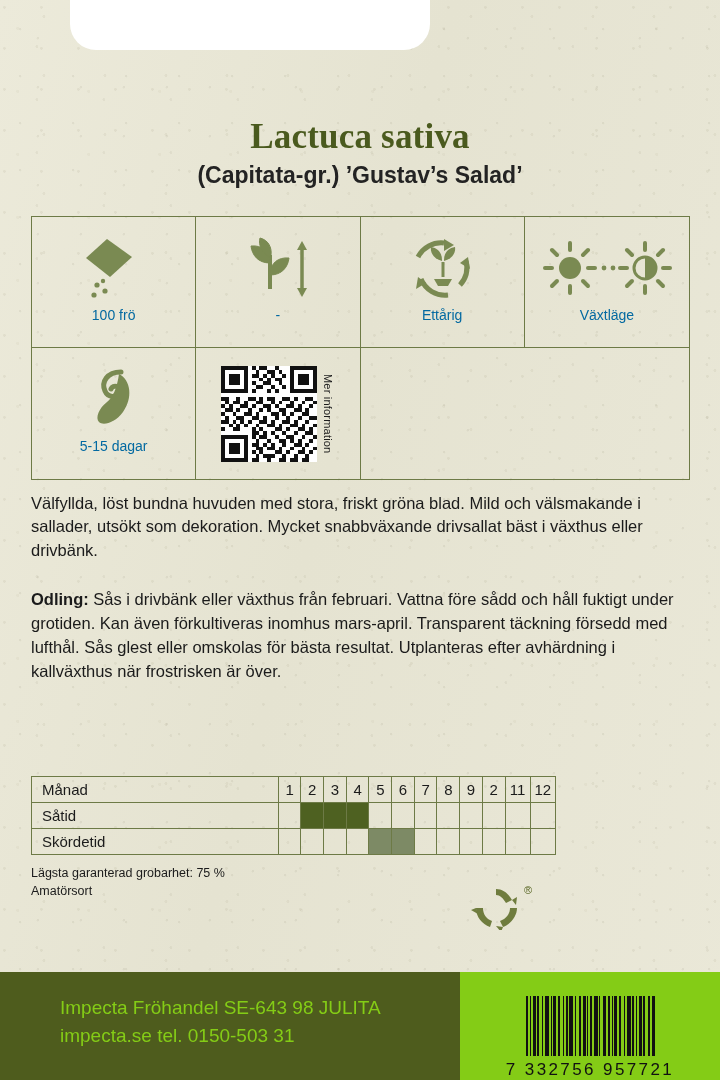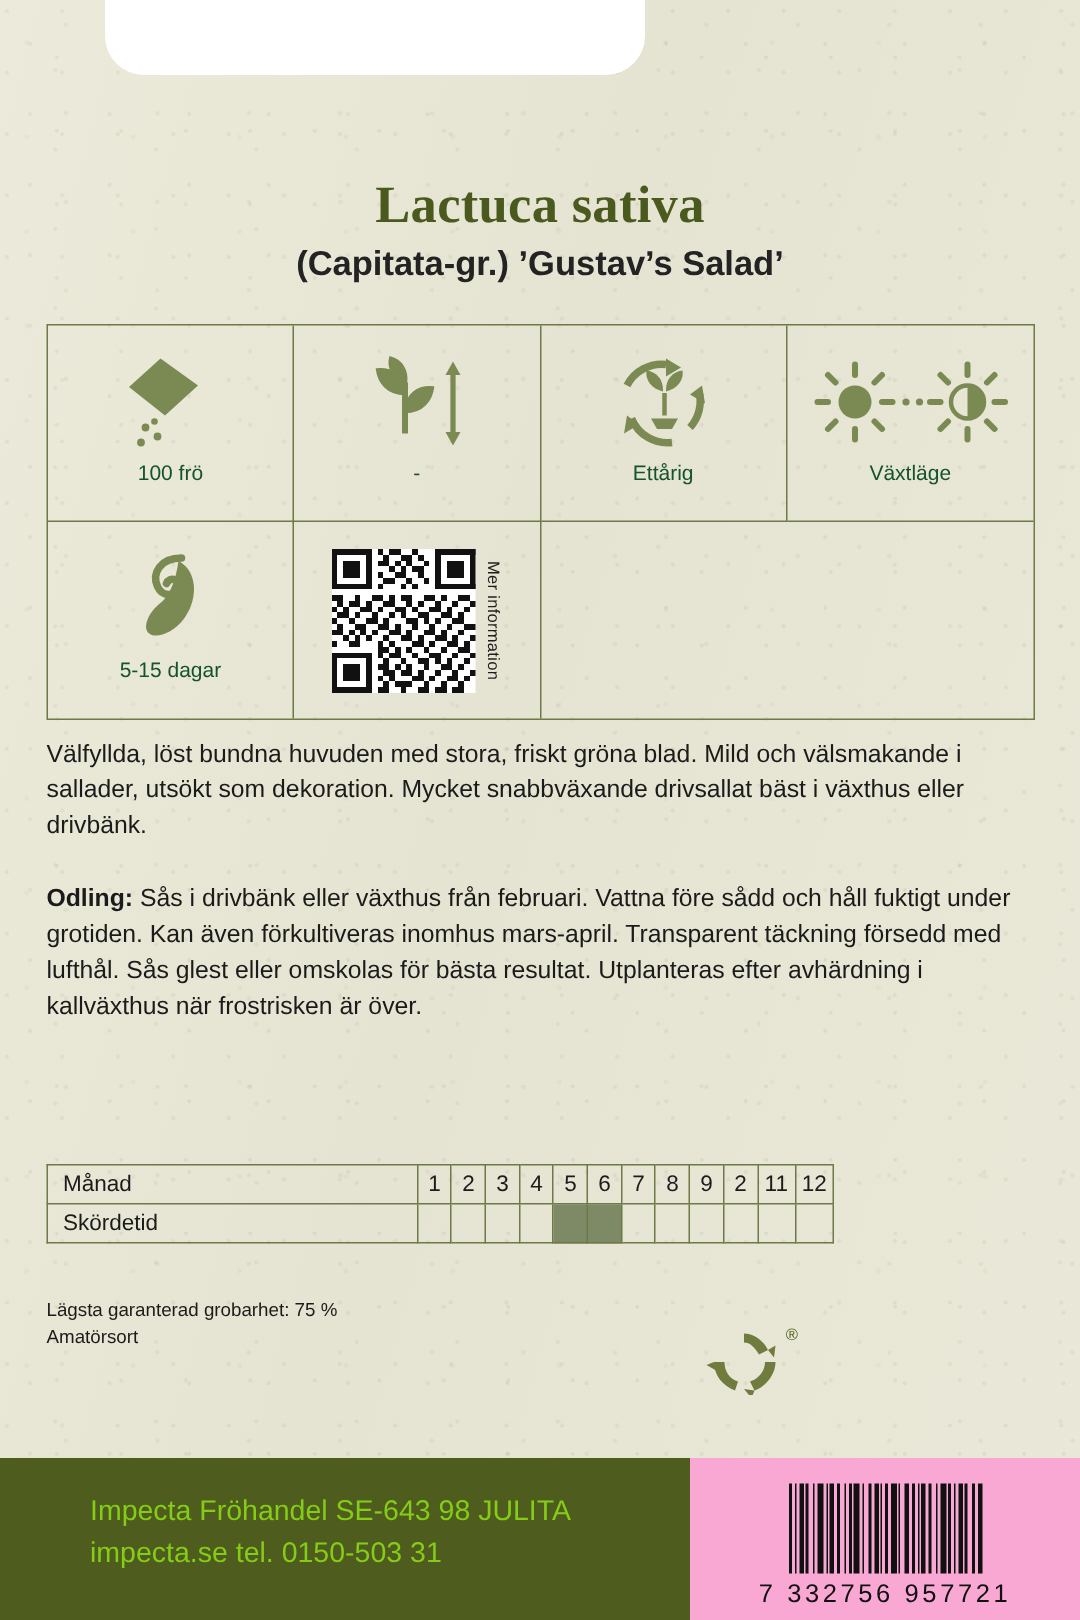--- a/index.html
+++ b/index.html
@@ -95,21 +95,21 @@
   .cell:nth-child(4n) { border-right: none; }
   .cell:nth-child(n+5) { border-bottom: none; }
   .cell .glyph {
     height: 74px;
     display: flex;
     align-items: center;
     justify-content: center;
   }
   .cell .cap {
     font-size: 14px;
-    color: #14532d;
+    color: #0369a1;
     text-align: center;
     margin-top: 2px;
   }
   .qr-cell {
     padding: 0;
     align-items: center;
     justify-content: center;
     flex-direction: row;
   }
   .qr-wrap {
@@ -219,25 +219,25 @@
     color: #84cc16;
     font-size: 19px;
     line-height: 1.45;
   }
   .barcode-box {
     position: absolute;
     right: 0;
     bottom: 0;
     width: 260px;
     height: 108px;
-    background: #f9a8d4;
+    background: #84cc16;
     display: flex;
     flex-direction: column;
     align-items: center;
-    justify-content: center;
+    justify-content: flex-end;
     padding-top: 9px;
     box-sizing: border-box;
   }
   .bars {
     height: 60px;
     display: flex;
     align-items: flex-end;
     gap: 0;
   }
   .bars i { display: block; background: #111; height: 60px; }
@@ -558,20 +558,35 @@
         <td class="mcell">5</td>
         <td class="mcell">6</td>
         <td class="mcell">7</td>
         <td class="mcell">8</td>
         <td class="mcell">9</td>
         <td class="mcell">2</td>
         <td class="mcell">11</td>
         <td class="mcell">12</td>
       </tr>
       <tr>
+        <td class="rowlabel">Såtid</td>
+        <td class="mcell"></td>
+        <td class="mcell fill-sow"></td>
+        <td class="mcell fill-sow"></td>
+        <td class="mcell fill-sow"></td>
+        <td class="mcell"></td>
+        <td class="mcell"></td>
+        <td class="mcell"></td>
+        <td class="mcell"></td>
+        <td class="mcell"></td>
+        <td class="mcell"></td>
+        <td class="mcell"></td>
+        <td class="mcell"></td>
+      </tr>
+      <tr>
         <td class="rowlabel">Skördetid</td>
         <td class="mcell"></td>
         <td class="mcell"></td>
         <td class="mcell"></td>
         <td class="mcell"></td>
         <td class="mcell fill-harvest"></td>
         <td class="mcell fill-harvest"></td>
         <td class="mcell"></td>
         <td class="mcell"></td>
         <td class="mcell"></td>

